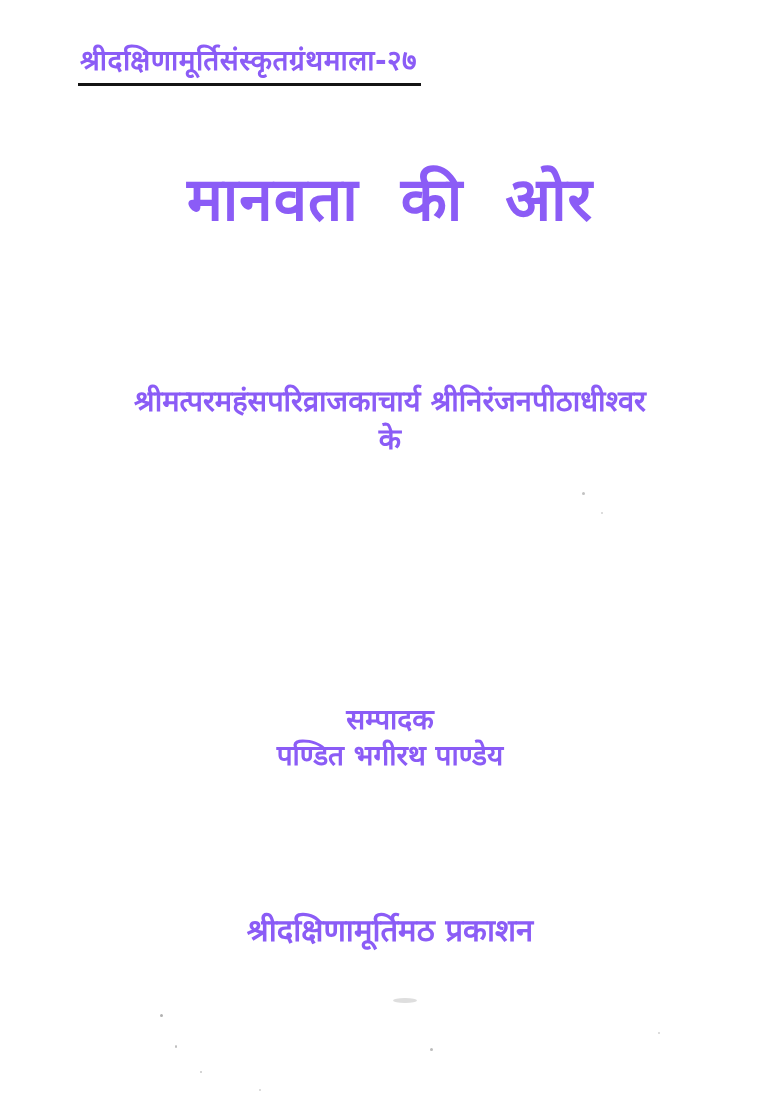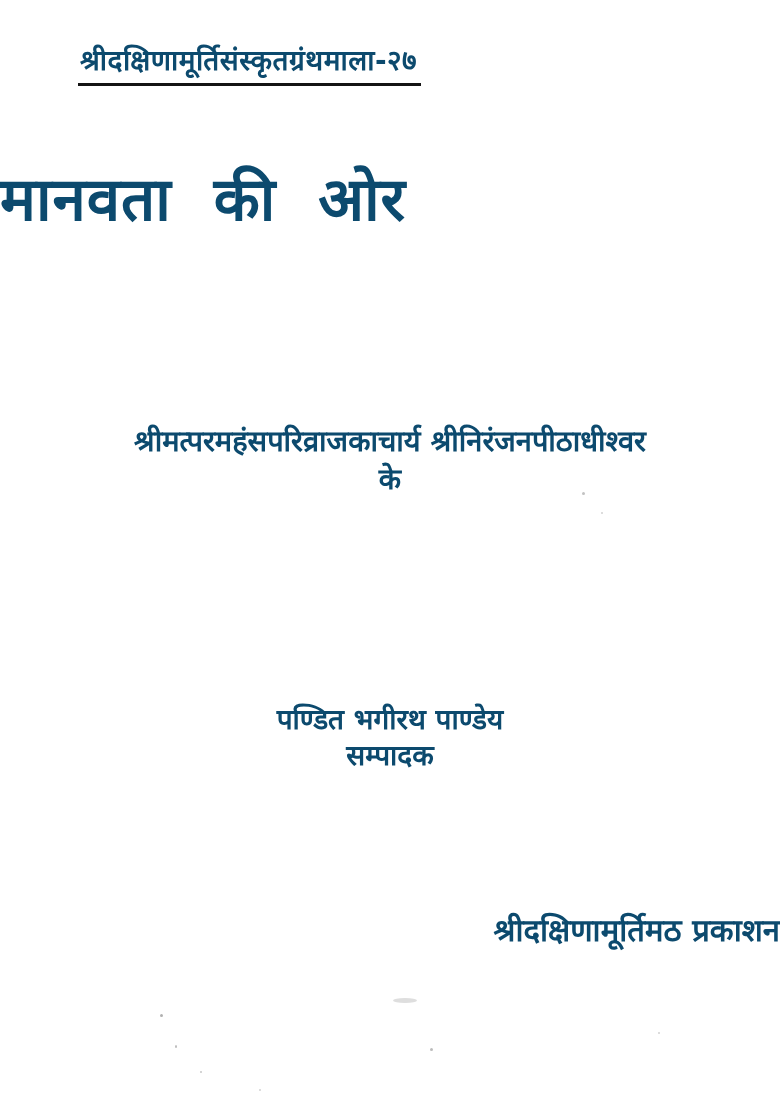--- a/index.html
+++ b/index.html
@@ -7,21 +7,21 @@
     padding: 0;
     background: #e8e8e8;
   }
   .page {
     position: relative;
     width: 780px;
     height: 1108px;
     background: #ffffff;
     overflow: hidden;
     font-family: "DejaVu Sans", "Liberation Sans", sans-serif;
-    color: #0c4a6e;
+    color: #8b5cf6;
     font-weight: 700;
     -webkit-font-smoothing: antialiased;
   }
 
   
   .series {
     position: absolute;
     top: 40px;
     left: 78px;
     font-size: 28px;
@@ -31,56 +31,56 @@
     white-space: nowrap;
   }
 
   
   .title {
     position: absolute;
     top: 156px;
     left: 0;
     width: 100%;
     margin: 0;
+    text-align: center;
     font-size: 60px;
     font-weight: 700;
     word-spacing: 20px;
     letter-spacing: 1px;
   }
 
   
   .attribution {
     position: absolute;
     top: 382px;
     left: 0;
     width: 100%;
     text-align: center;
     font-size: 29px;
     line-height: 38px;
-    margin-top: 40px;
   }
 
   
   .editor {
     position: absolute;
     top: 702px;
     left: 0;
     width: 100%;
     text-align: center;
     font-size: 28px;
     line-height: 36px;
   }
 
   
   .publisher {
     position: absolute;
     top: 910px;
     left: 0;
     width: 100%;
-    text-align: right;
+    text-align: center;
     font-size: 31px;
     line-height: 41px;
   }
 
   
   .speck {
     position: absolute;
     background: #8f8f8f;
     border-radius: 50%;
   }
@@ -109,22 +109,22 @@
   <div class="series">श्रीदक्षिणामूर्तिसंस्कृतग्रंथमाला-२७</div>
 
   <h1 class="title">मानवता की ओर</h1>
 
   <div class="attribution">
     <div>श्रीमत्परमहंसपरिव्राजकाचार्य श्रीनिरंजनपीठाधीश्वर</div>
     <div>के</div>
   </div>
 
   <div class="editor">
+    <div>सम्पादक</div>
     <div>पण्डित भगीरथ पाण्डेय</div>
-    <div>सम्पादक</div>
   </div>
 
   <div class="publisher">
     <div>श्रीदक्षिणामूर्तिमठ प्रकाशन</div>
   </div>
 
   <span class="speck s1"></span>
   <span class="speck s2"></span>
   <span class="speck s3"></span>
   <span class="speck s4"></span>

